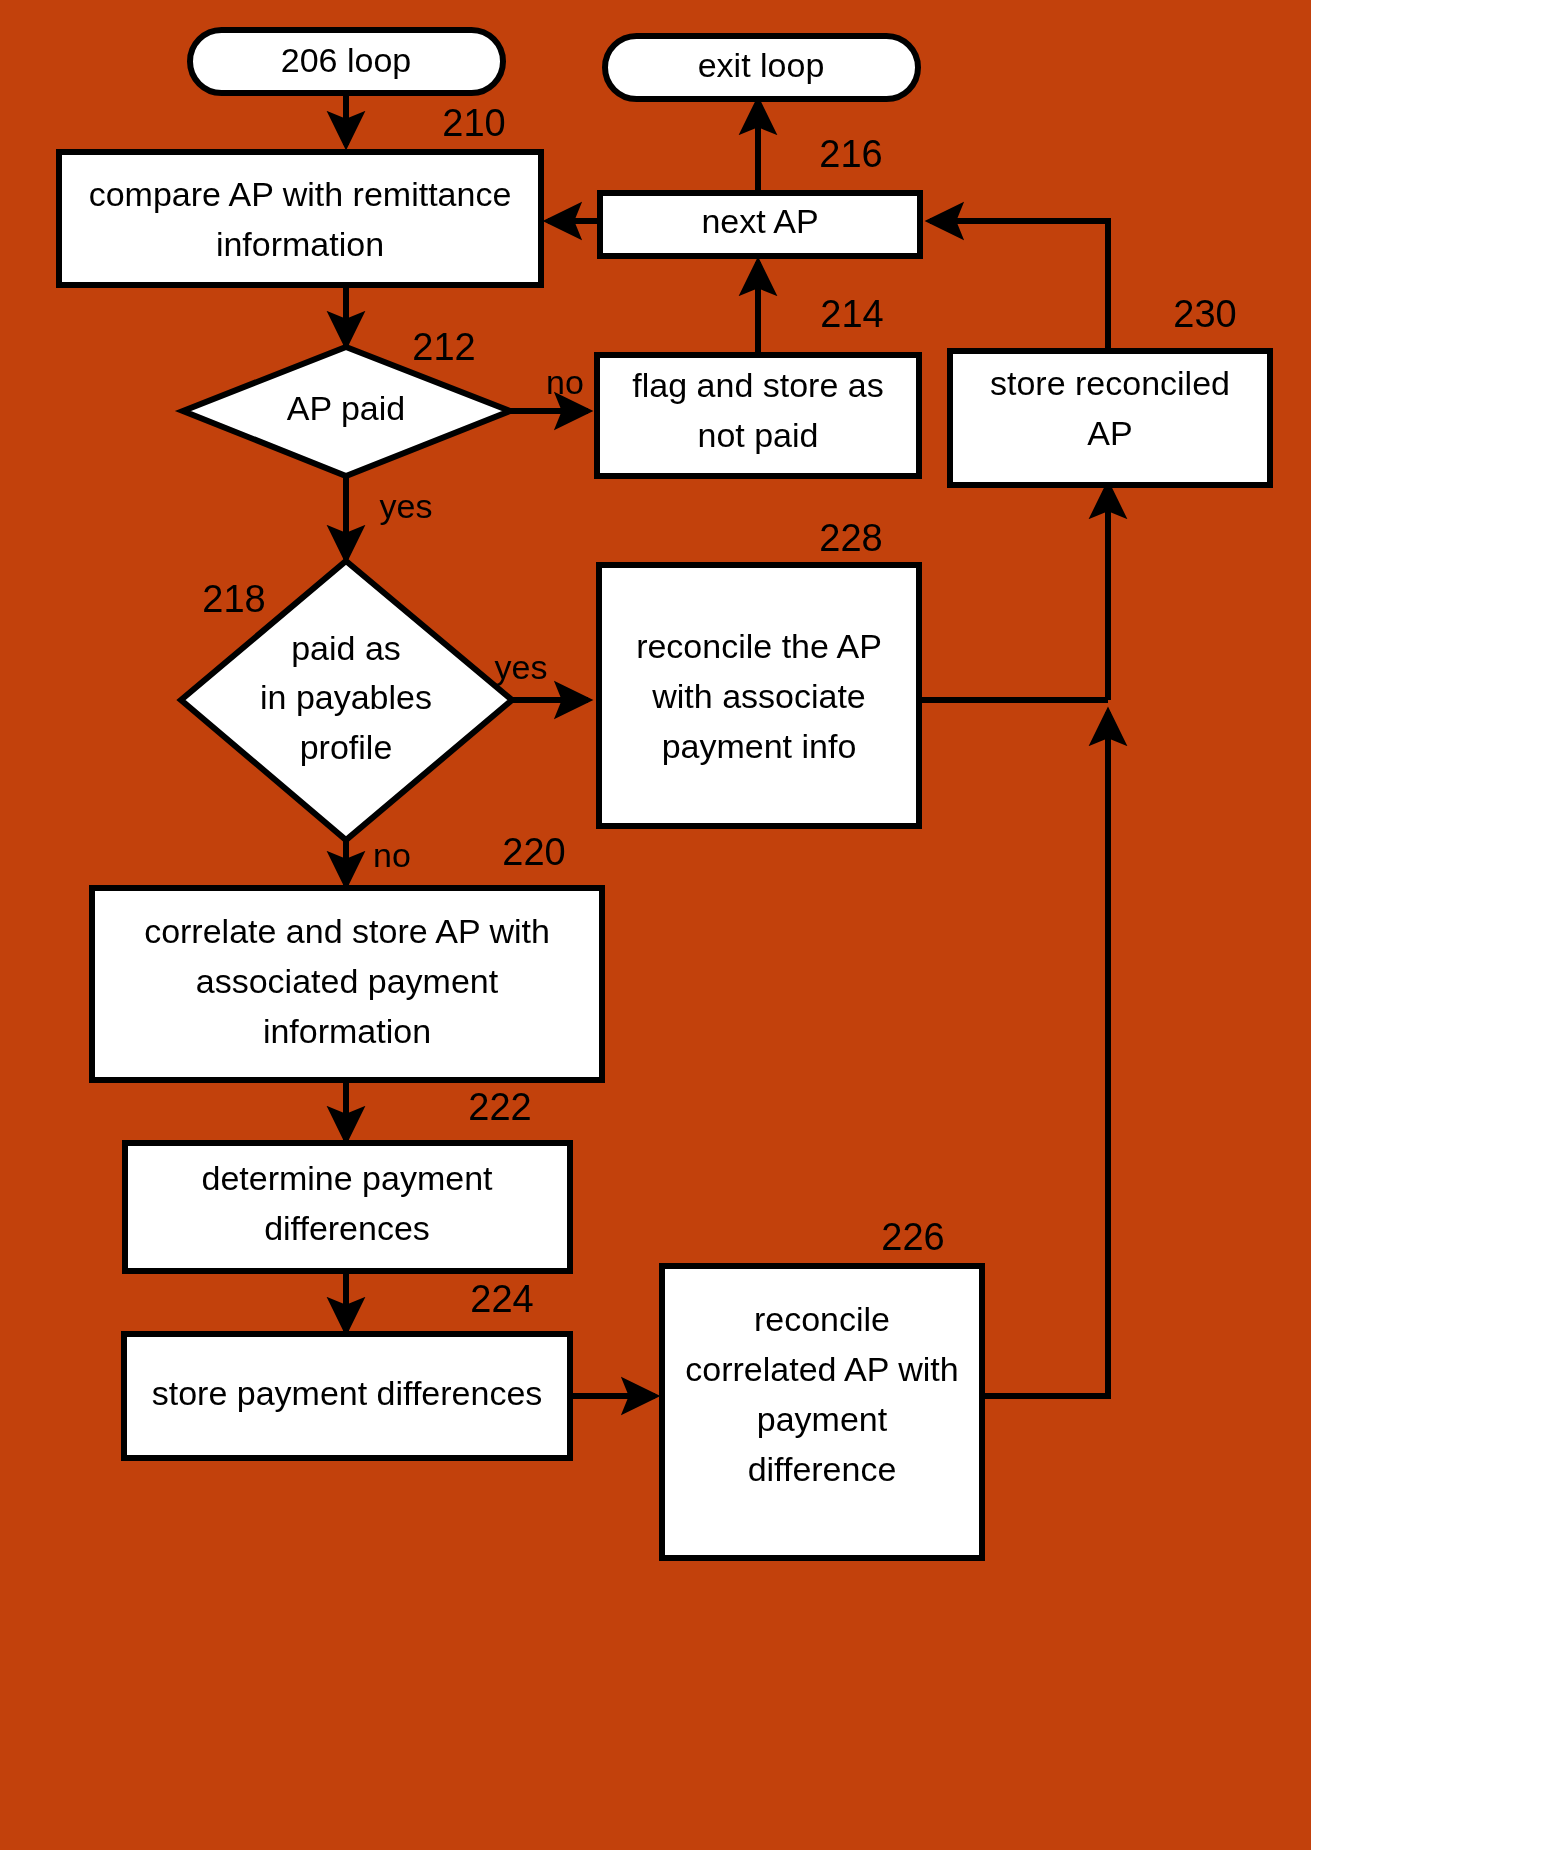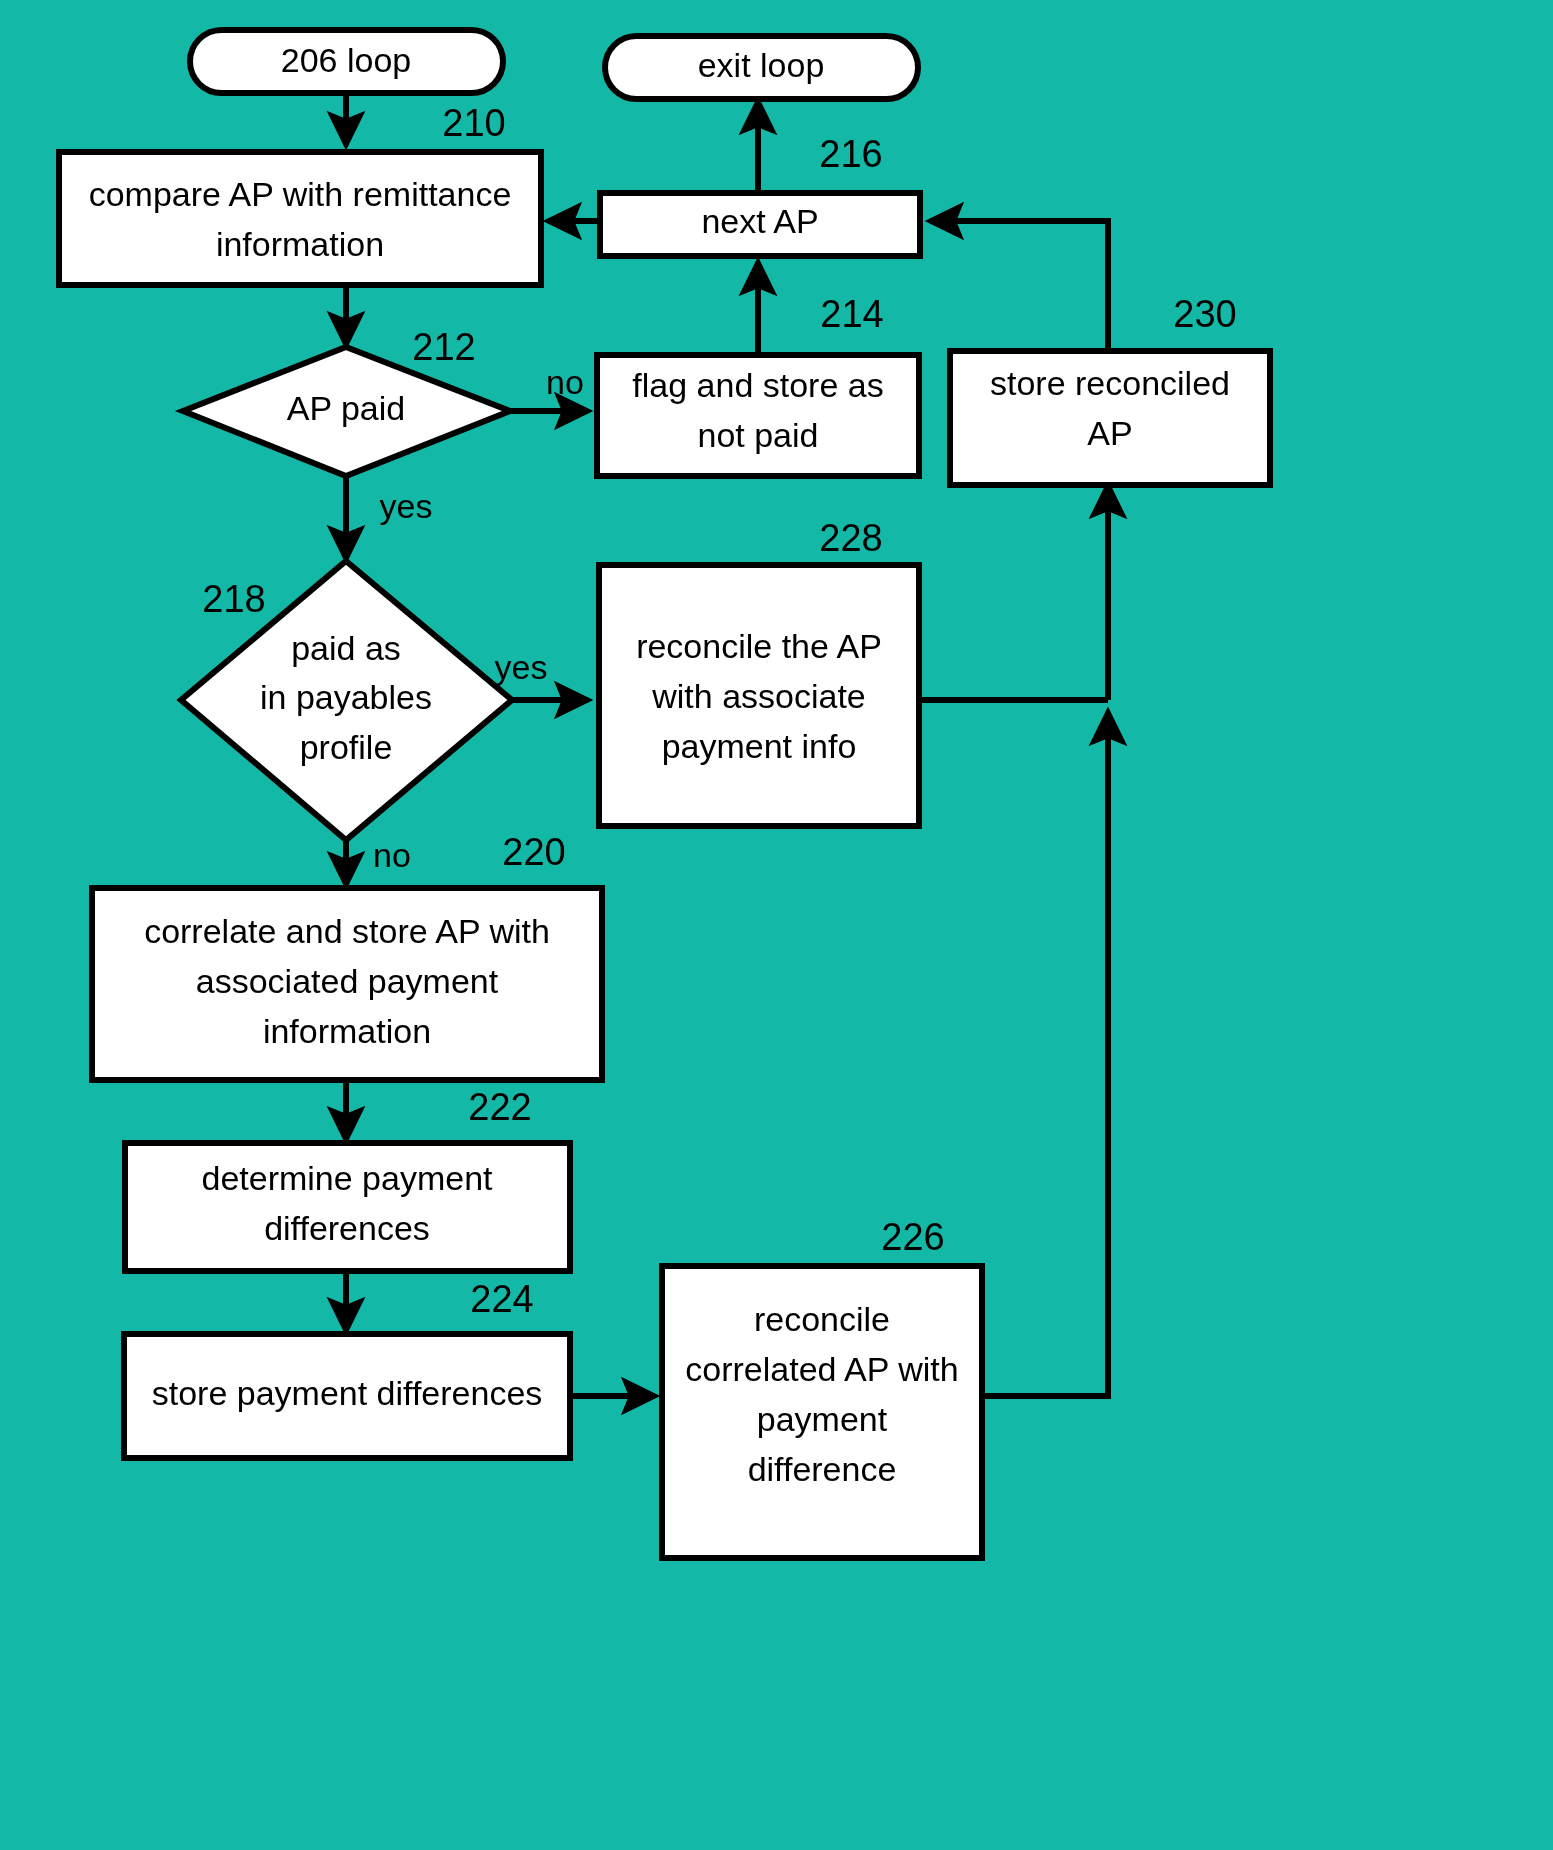--- a/index.html
+++ b/index.html
@@ -1,18 +1,18 @@
 <!DOCTYPE html>
 <html><head>
 <meta charset="utf-8">
 <style>
   html,body{margin:0;padding:0;background:#ffffff;}
   body{width:1553px;height:1850px;overflow:hidden;
        font-family:"Liberation Sans", sans-serif;}
-  #stage{position:relative;width:1553px;height:1850px;background:#14b8a6;}
+  #stage{position:relative;width:1311px;height:1850px;background:#c2410c;}
   svg{display:block;}
   .node-text{font-family:"Liberation Sans", sans-serif;font-size:34px;fill:#000;
              text-anchor:middle;dominant-baseline:middle;}
   .ref-text{font-family:"Liberation Sans", sans-serif;font-size:38px;fill:#000;
             text-anchor:middle;dominant-baseline:middle;}
   .edge-text{font-family:"Liberation Sans", sans-serif;font-size:34px;fill:#000;
              text-anchor:middle;dominant-baseline:middle;}
   .shape{fill:#ffffff;stroke:#000000;stroke-width:6;}
   .conn{stroke:#000000;stroke-width:6;fill:none;}
 </style>

